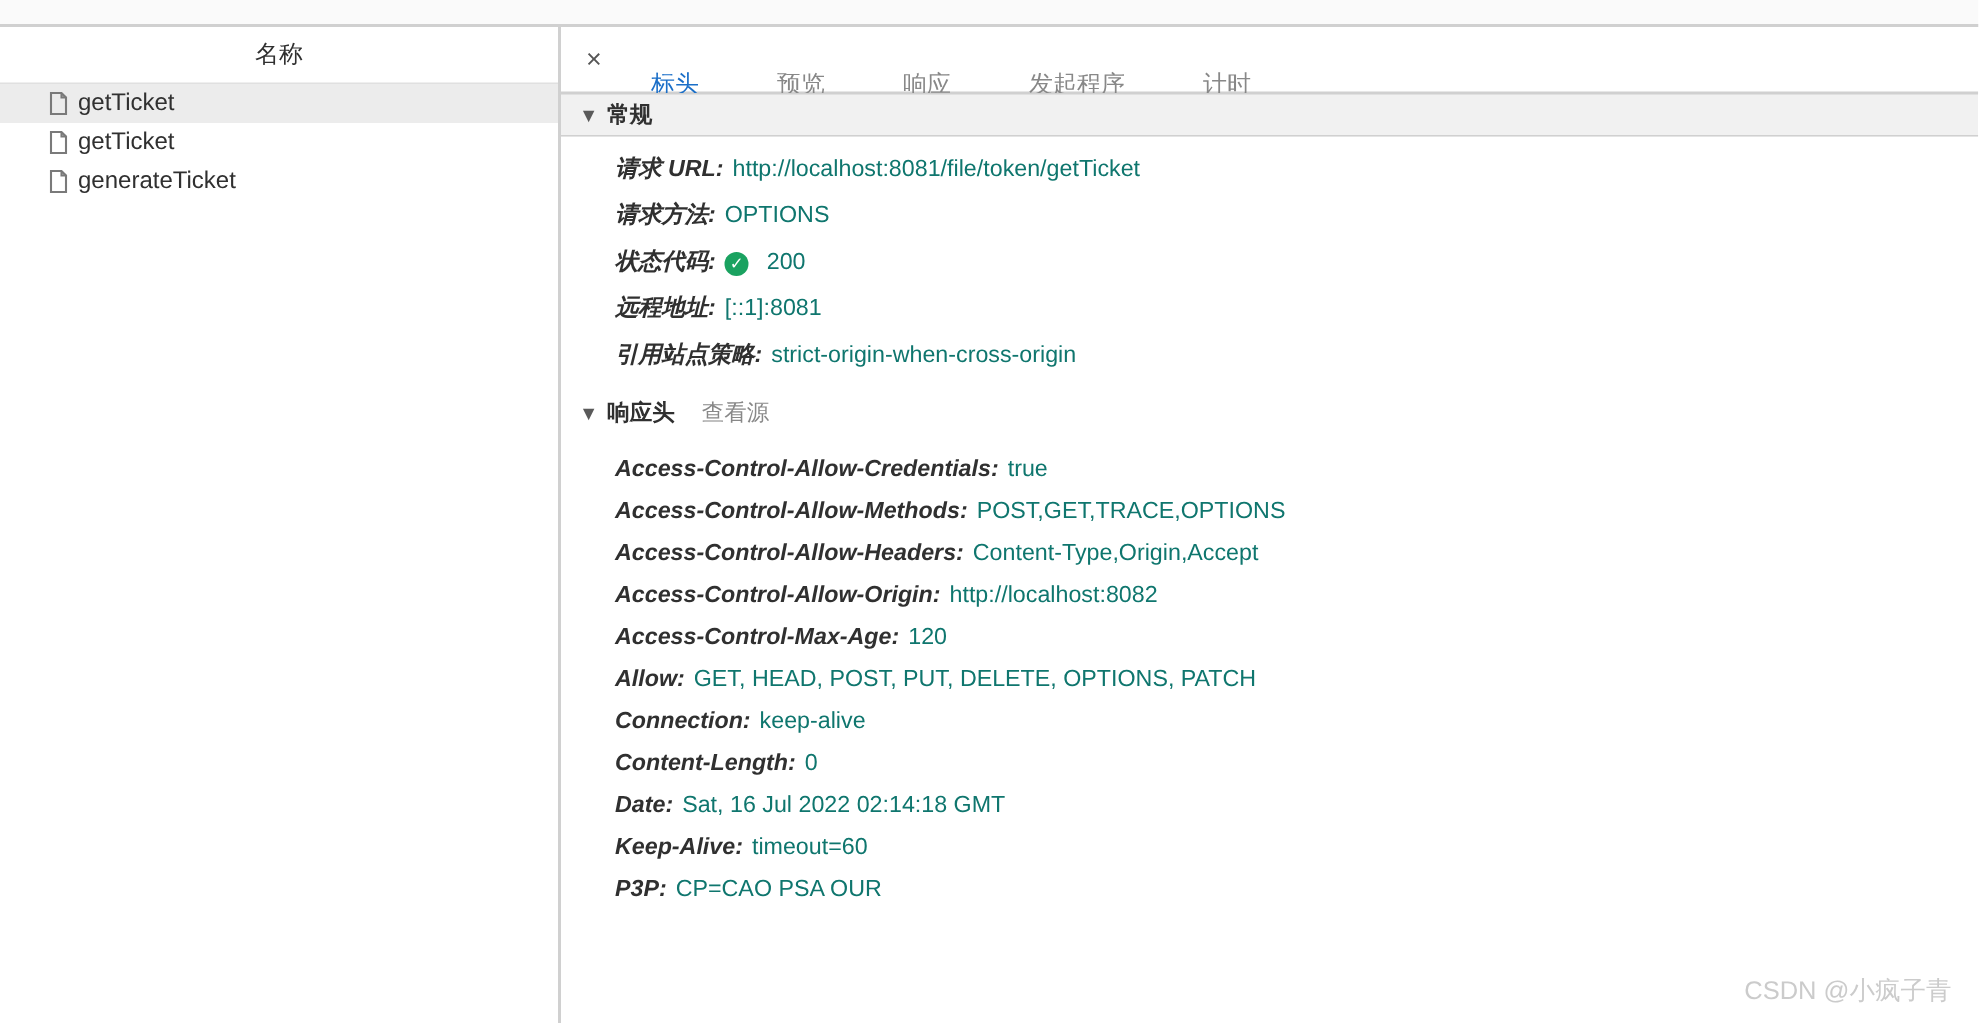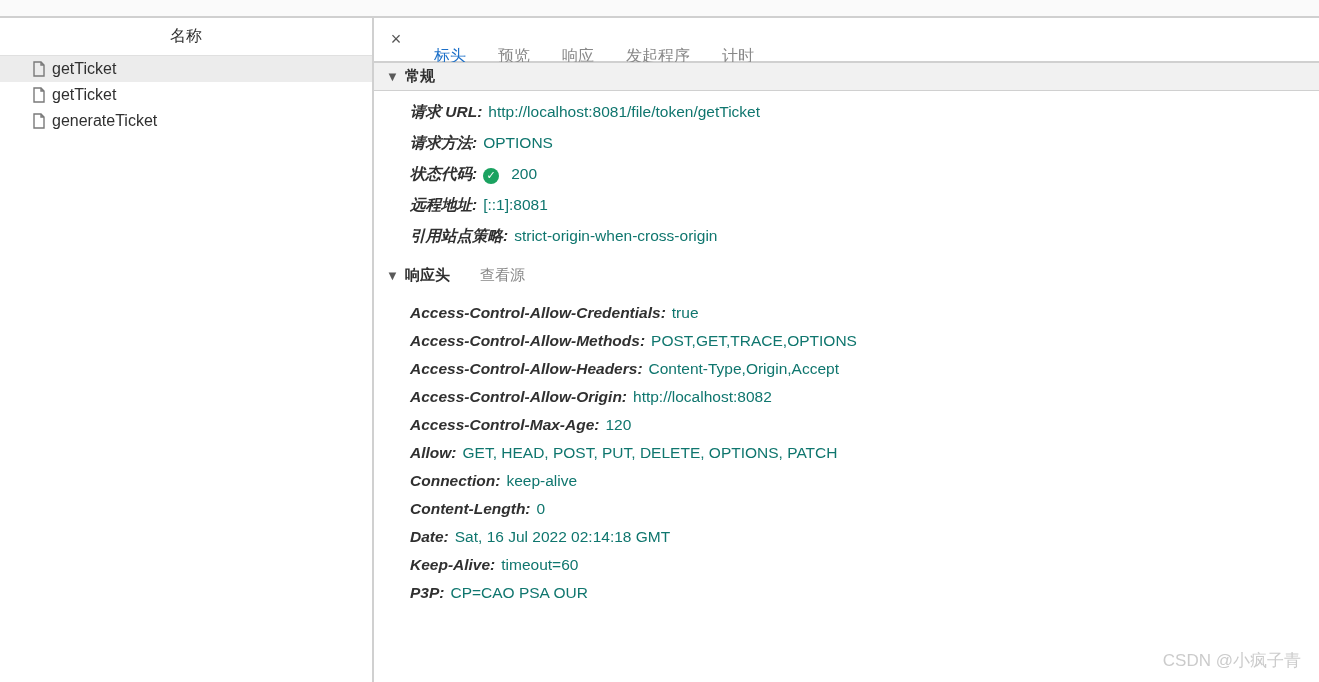--- a/index.html
+++ b/index.html
@@ -150,21 +150,21 @@
       width: 16px;
       height: 16px;
       border-radius: 50%;
       background: #1aa260;
       color: #fff;
       font-size: 11px;
       margin-right: 6px;
       vertical-align: middle;
     }
     .view-source {
-      margin-left: 24px;
+      margin-left: 12px;
       color: #888;
       font-weight: normal;
       font-size: 15px;
       cursor: pointer;
     }
     .watermark {
       position: absolute;
       right: 18px;
       bottom: 10px;
       color: rgba(160,160,160,0.55);
@@ -199,21 +199,21 @@
             </svg></span>
           <span>generateTicket</span>
         </div>
       </div>
   </div>
 
   <div class="right-panel">
 
     <div class="tab-bar">
       <div class="close-btn">×</div>
-      <div id="tabs-container" style="display:flex;gap:20px;margin-top:36px;">
+      <div id="tabs-container" style="display:flex;gap:40px;margin-top:36px;">
           <div class="tab active">标头</div>
           <div class="tab">预览</div>
           <div class="tab">响应</div>
           <div class="tab">发起程序</div>
           <div class="tab">计时</div>
         </div>
     </div>
 
     <div class="section-header">
       <span class="caret">▼</span>

